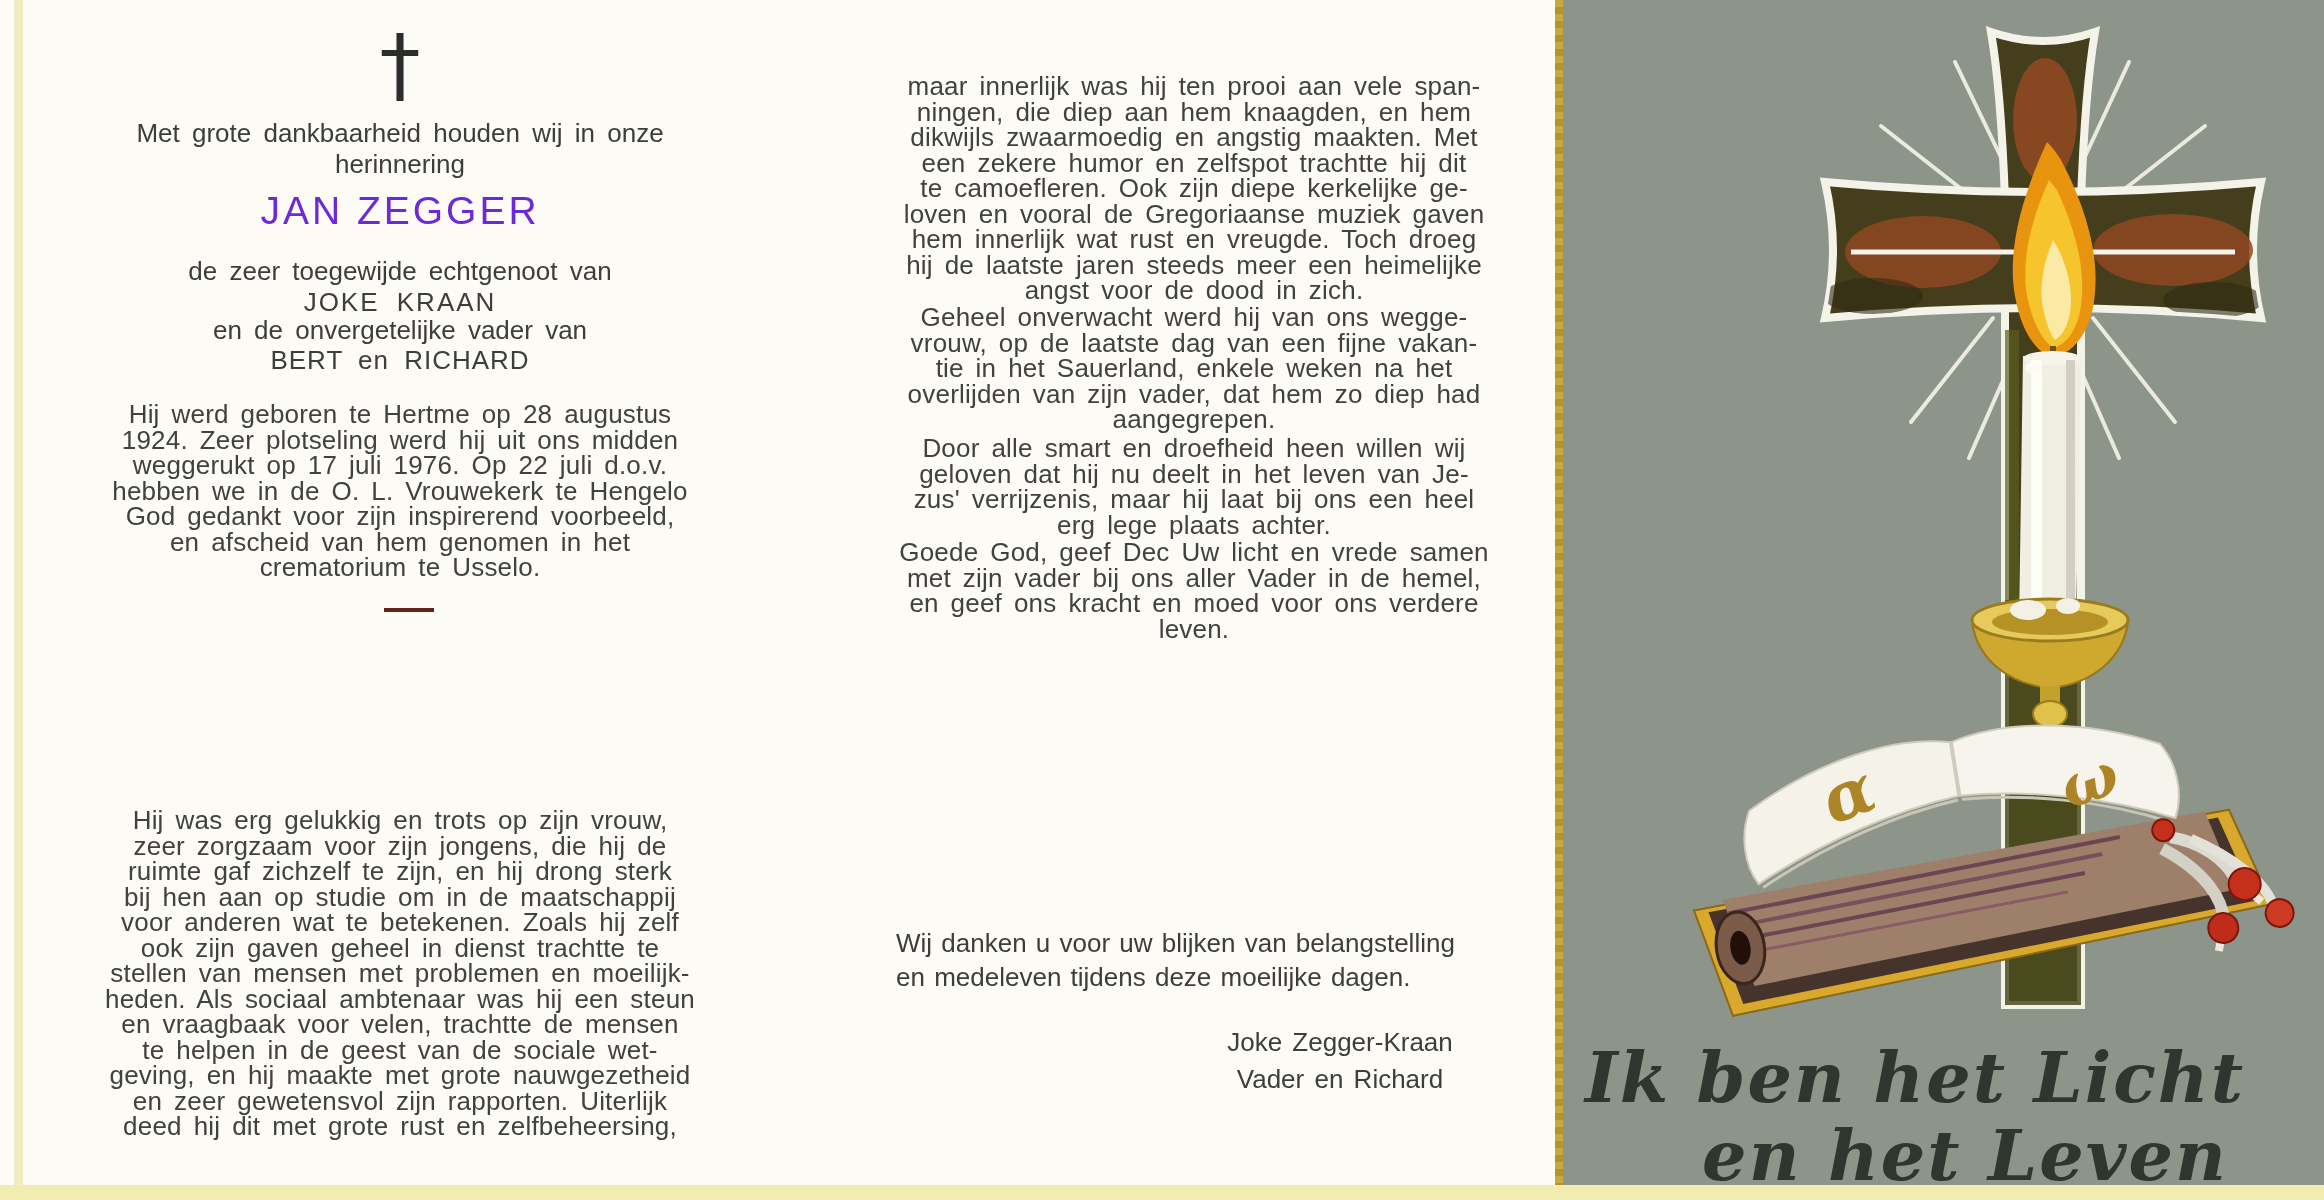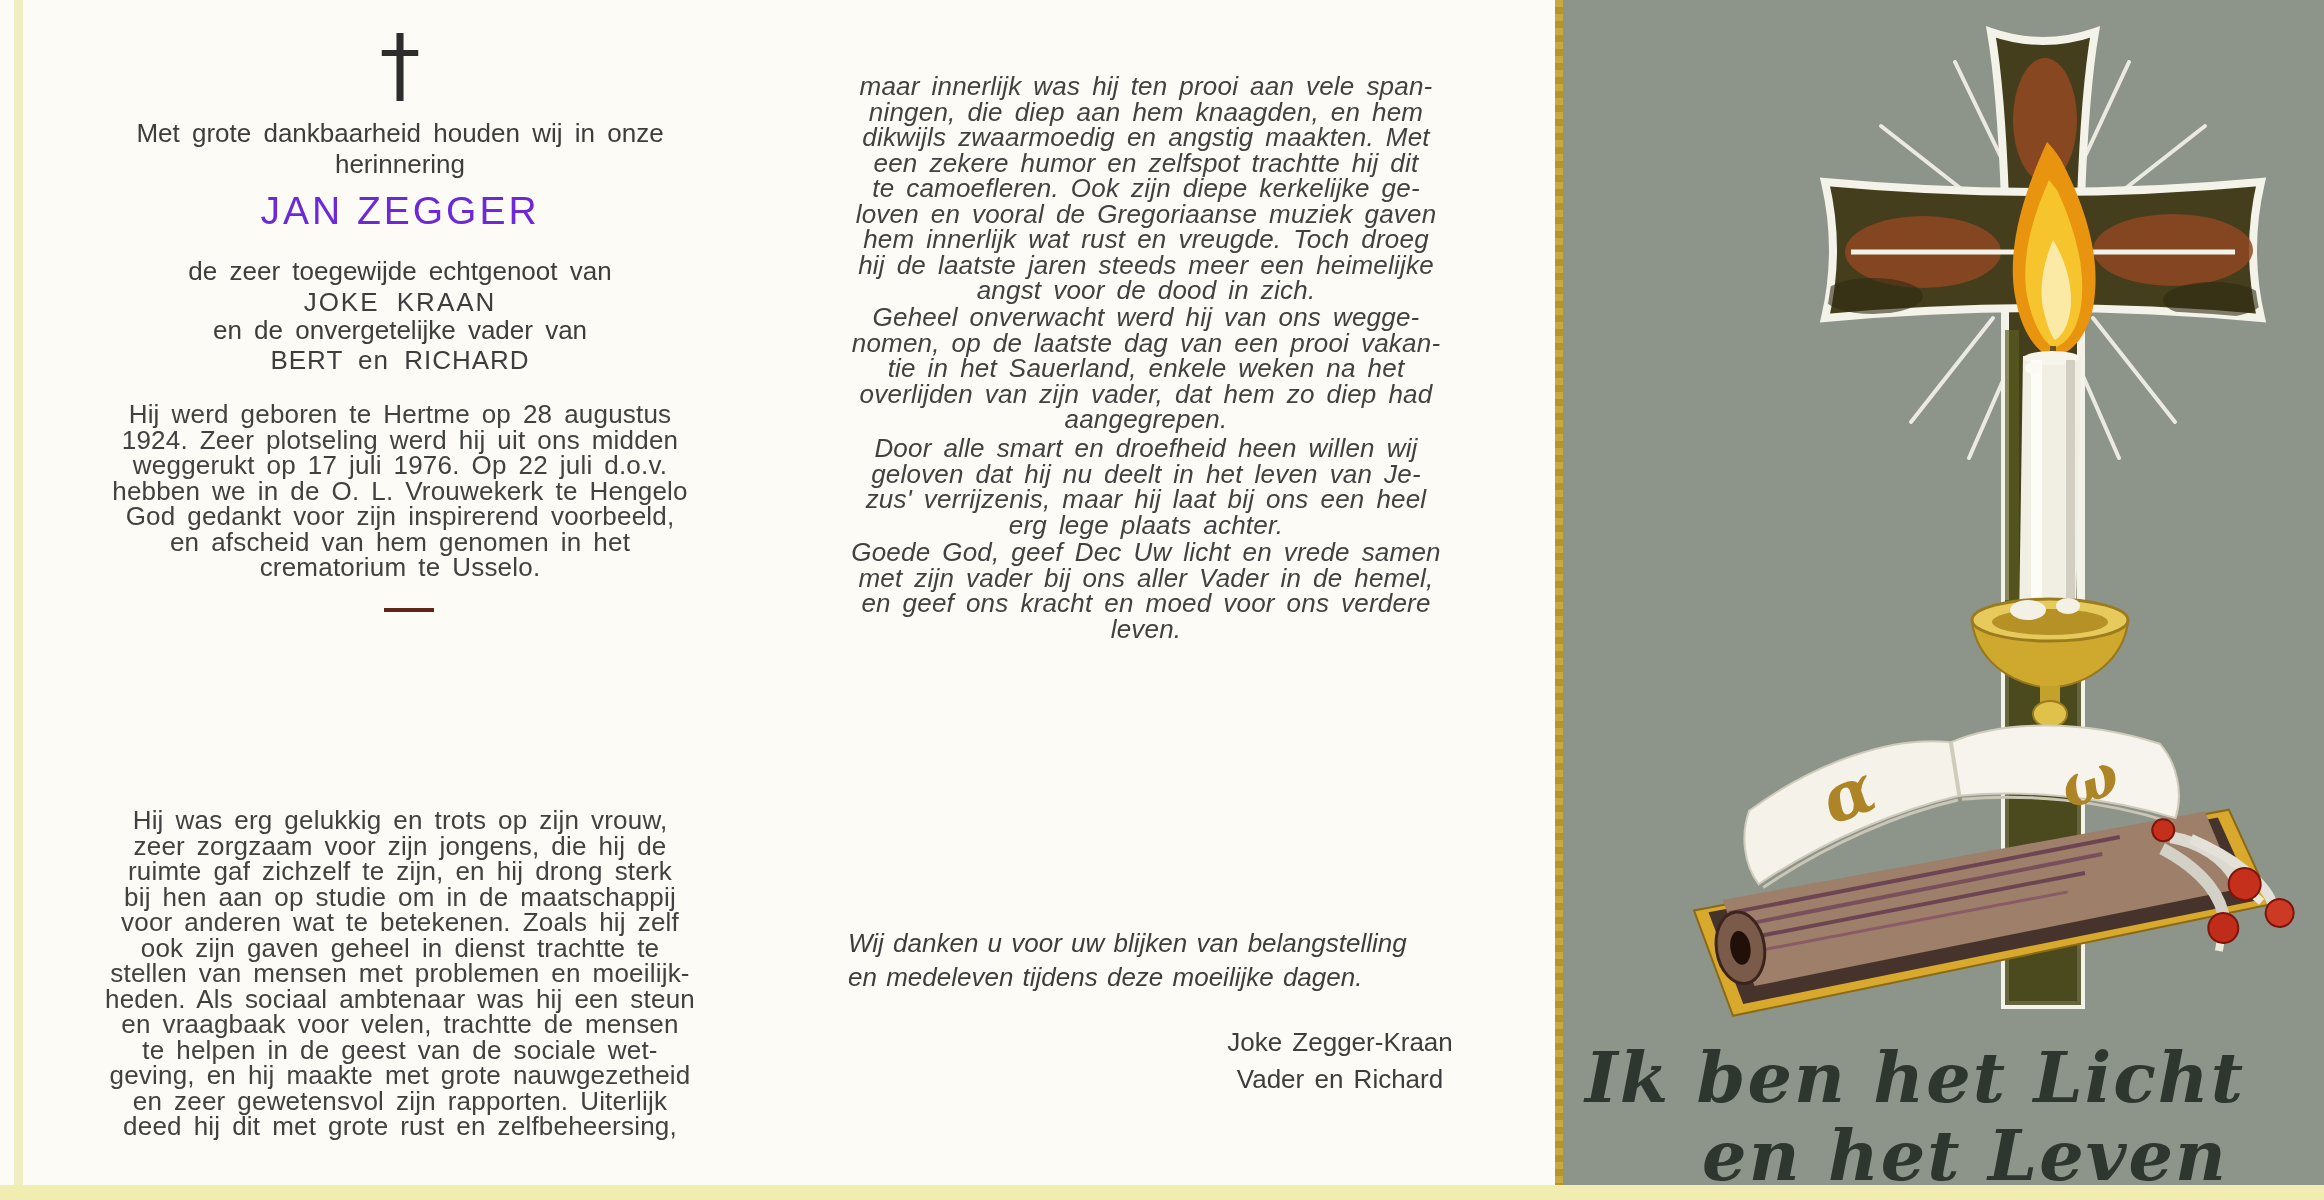--- a/index.html
+++ b/index.html
@@ -17,21 +17,21 @@
     letter-spacing:0.2px;word-spacing:4.5px;
     text-align:center;white-space:pre-line;
     color:#414141;
   }
   .head-line{
     font-size:26px;line-height:26px;
     word-spacing:5px;text-align:center;white-space:pre-line;
     color:#3d3d3d;
   }
   .left-block{left:92px;width:616px;}
-  .mid-block{left:848px;width:596px;font-style:italic;}
+  .mid-block{left:896px;width:596px;}
   #cross-glyph{
     top:24px;text-align:center;
     font-family:"DejaVu Sans",sans-serif;
     font-size:82px;line-height:1;color:#2d2d2d;
   }
   #intro{top:118px;line-height:31px;}
   #deceased-name{
     top:190px;font-size:39px;letter-spacing:3px;
     text-align:center;color:#6d28d9;line-height:1.1;
   }
@@ -127,21 +127,21 @@
 ningen, die diep aan hem knaagden, en hem
 dikwijls zwaarmoedig en angstig maakten. Met
 een zekere humor en zelfspot trachtte hij dit
 te camoefleren. Ook zijn diepe kerkelijke ge-
 loven en vooral de Gregoriaanse muziek gaven
 hem innerlijk wat rust en vreugde. Toch droeg
 hij de laatste jaren steeds meer een heimelijke
 angst voor de dood in zich.</div>
 
   <div id="para-passing" class="abs mid-block body-text">Geheel onverwacht werd hij van ons wegge-
-nomen, op de laatste dag van een prooi vakan-
+vrouw, op de laatste dag van een fijne vakan-
 tie in het Sauerland, enkele weken na het
 overlijden van zijn vader, dat hem zo diep had
 aangegrepen.</div>
 
   <div id="para-hope" class="abs mid-block body-text">Door alle smart en droefheid heen willen wij
 geloven dat hij nu deelt in het leven van Je-
 zus' verrijzenis, maar hij laat bij ons een heel
 erg lege plaats achter.</div>
 
   <div id="para-prayer" class="abs mid-block body-text">Goede God, geef Dec Uw licht en vrede samen

